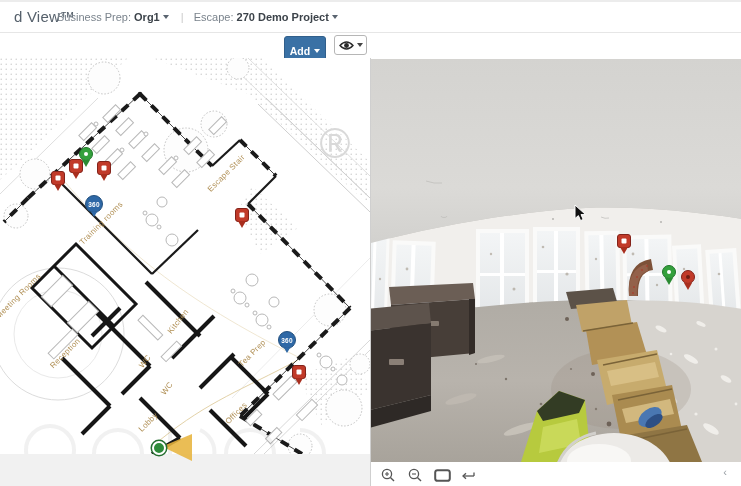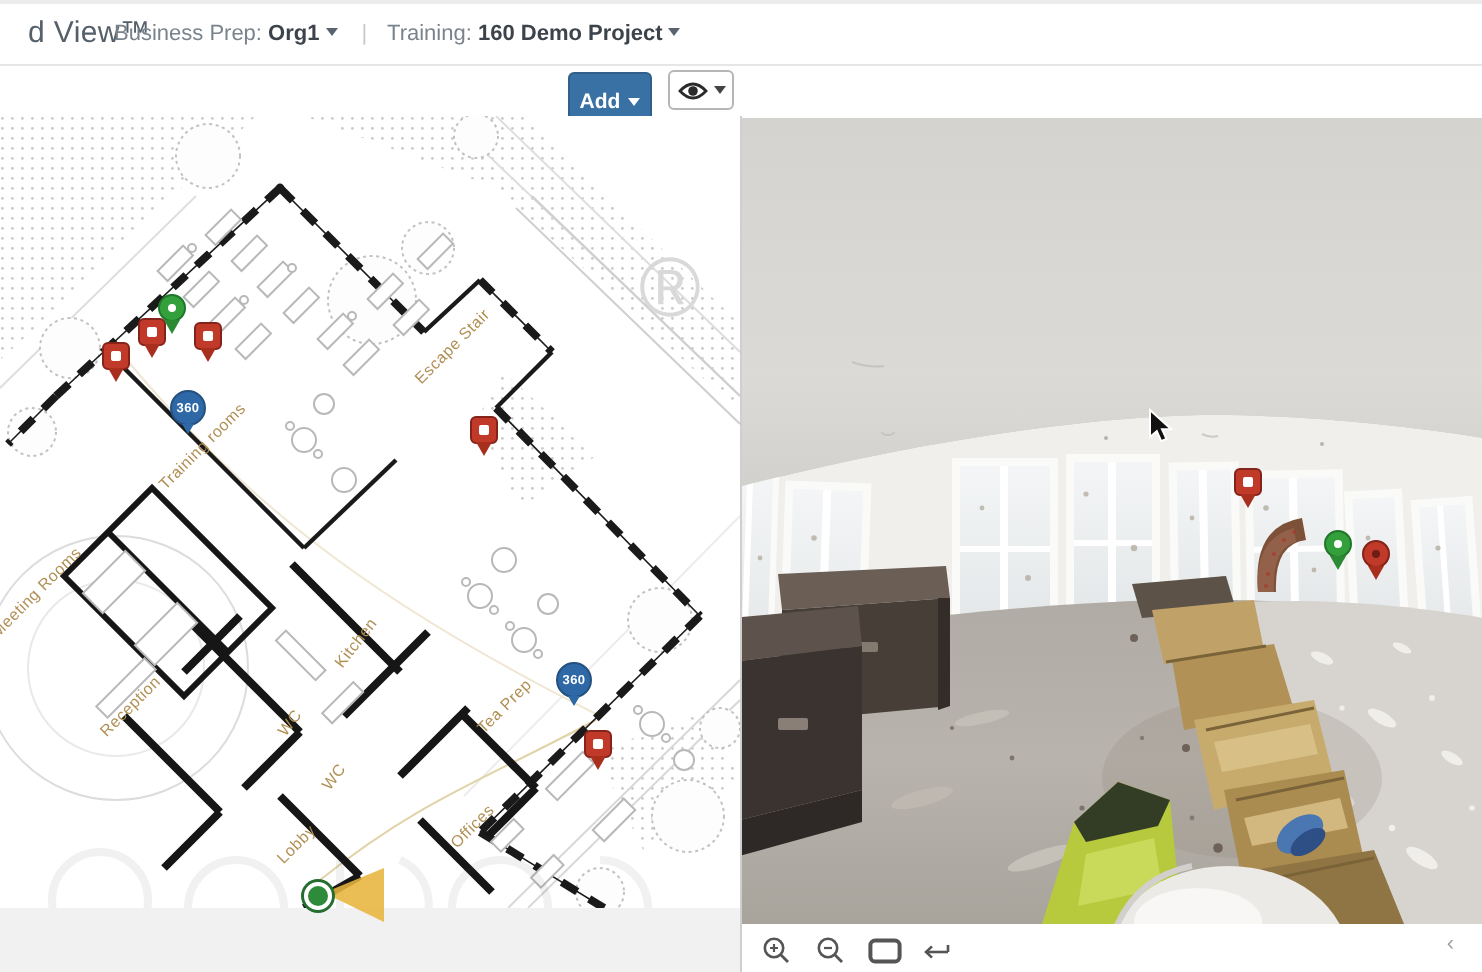--- a/index.html
+++ b/index.html
@@ -68,22 +68,22 @@
 <body>
 
 <div id="stage">
 
   <div class="hdr-row1">
     <div class="logo">d View™</div>
     <div class="crumb">
       <span>Business Prep:</span>
       <b>Org1</b><span class="caret-dn"></span>
       <span class="sep">|</span>
-      <span>Training:</span>
-      <b>160 Demo Project</b><span class="caret-dn"></span>
+      <span>Escape:</span>
+      <b>270 Demo Project</b><span class="caret-dn"></span>
     </div>
   </div>
 
   <div class="hdr-row2">
     <div class="btn-add">
       <span>Add</span>
       <span class="caret-dn caret"></span>
     </div>
     <div class="btn-eye">
       <svg width="15" height="11" viewBox="0 0 15 11">

